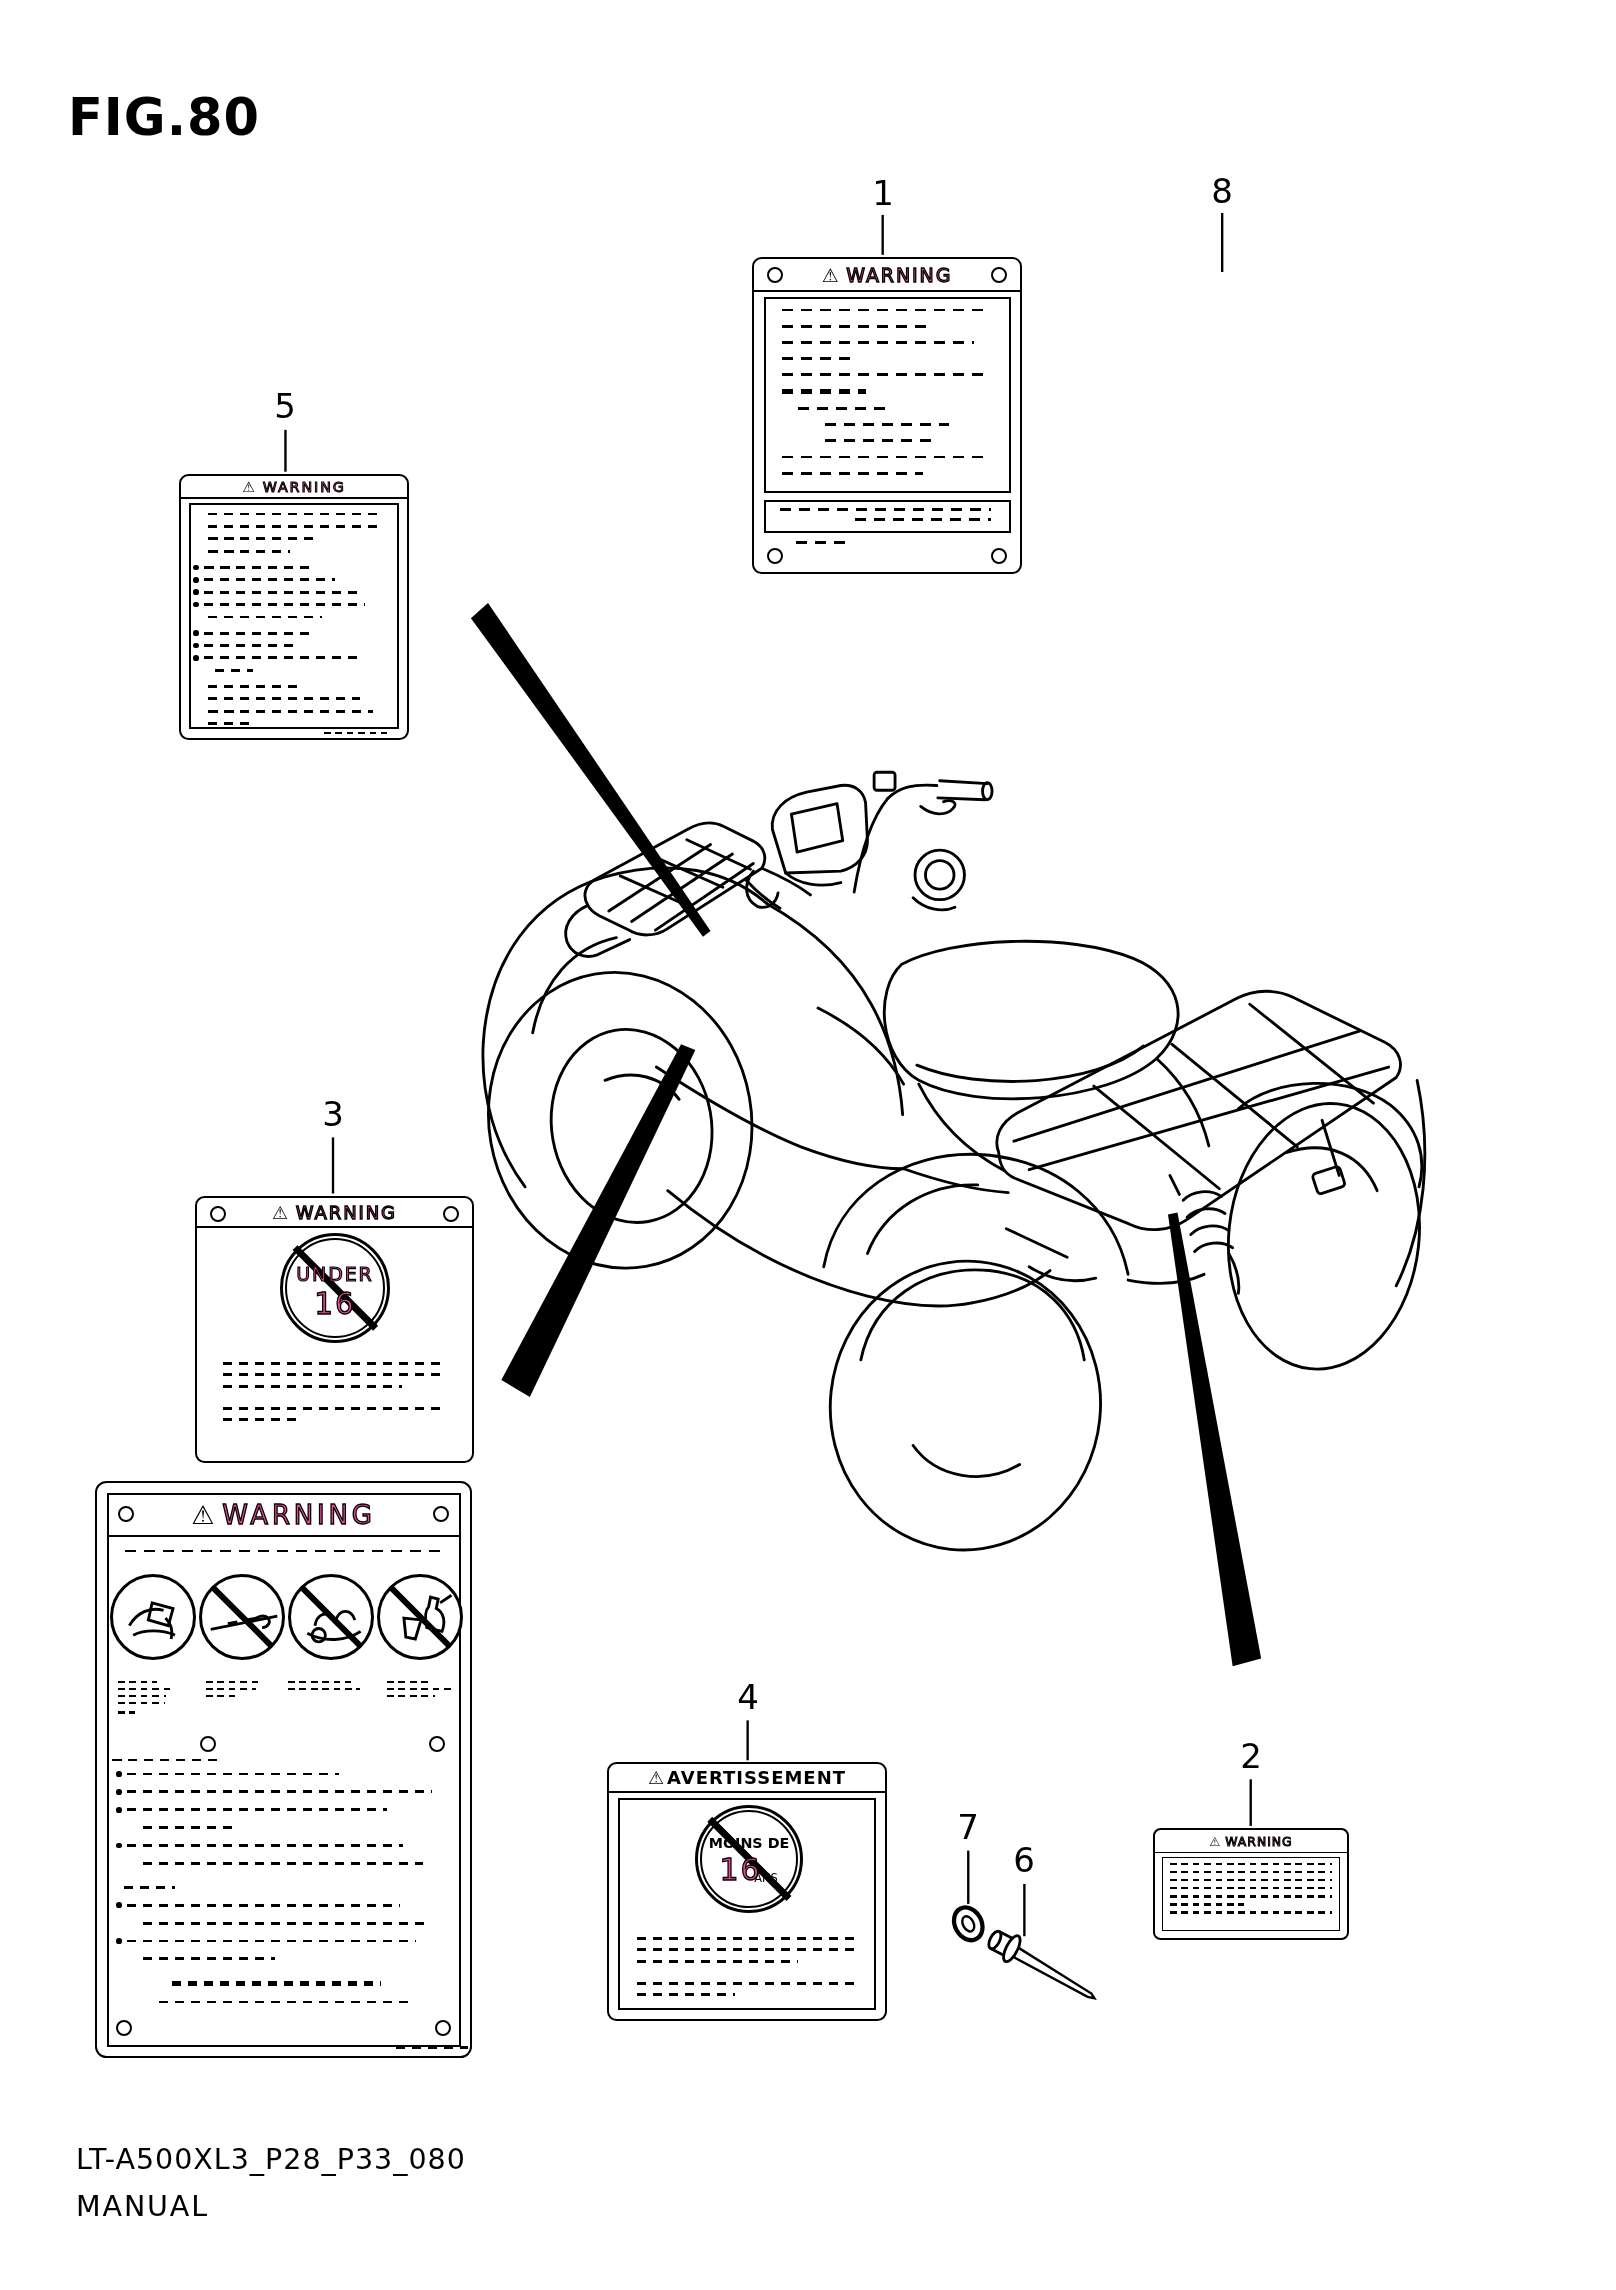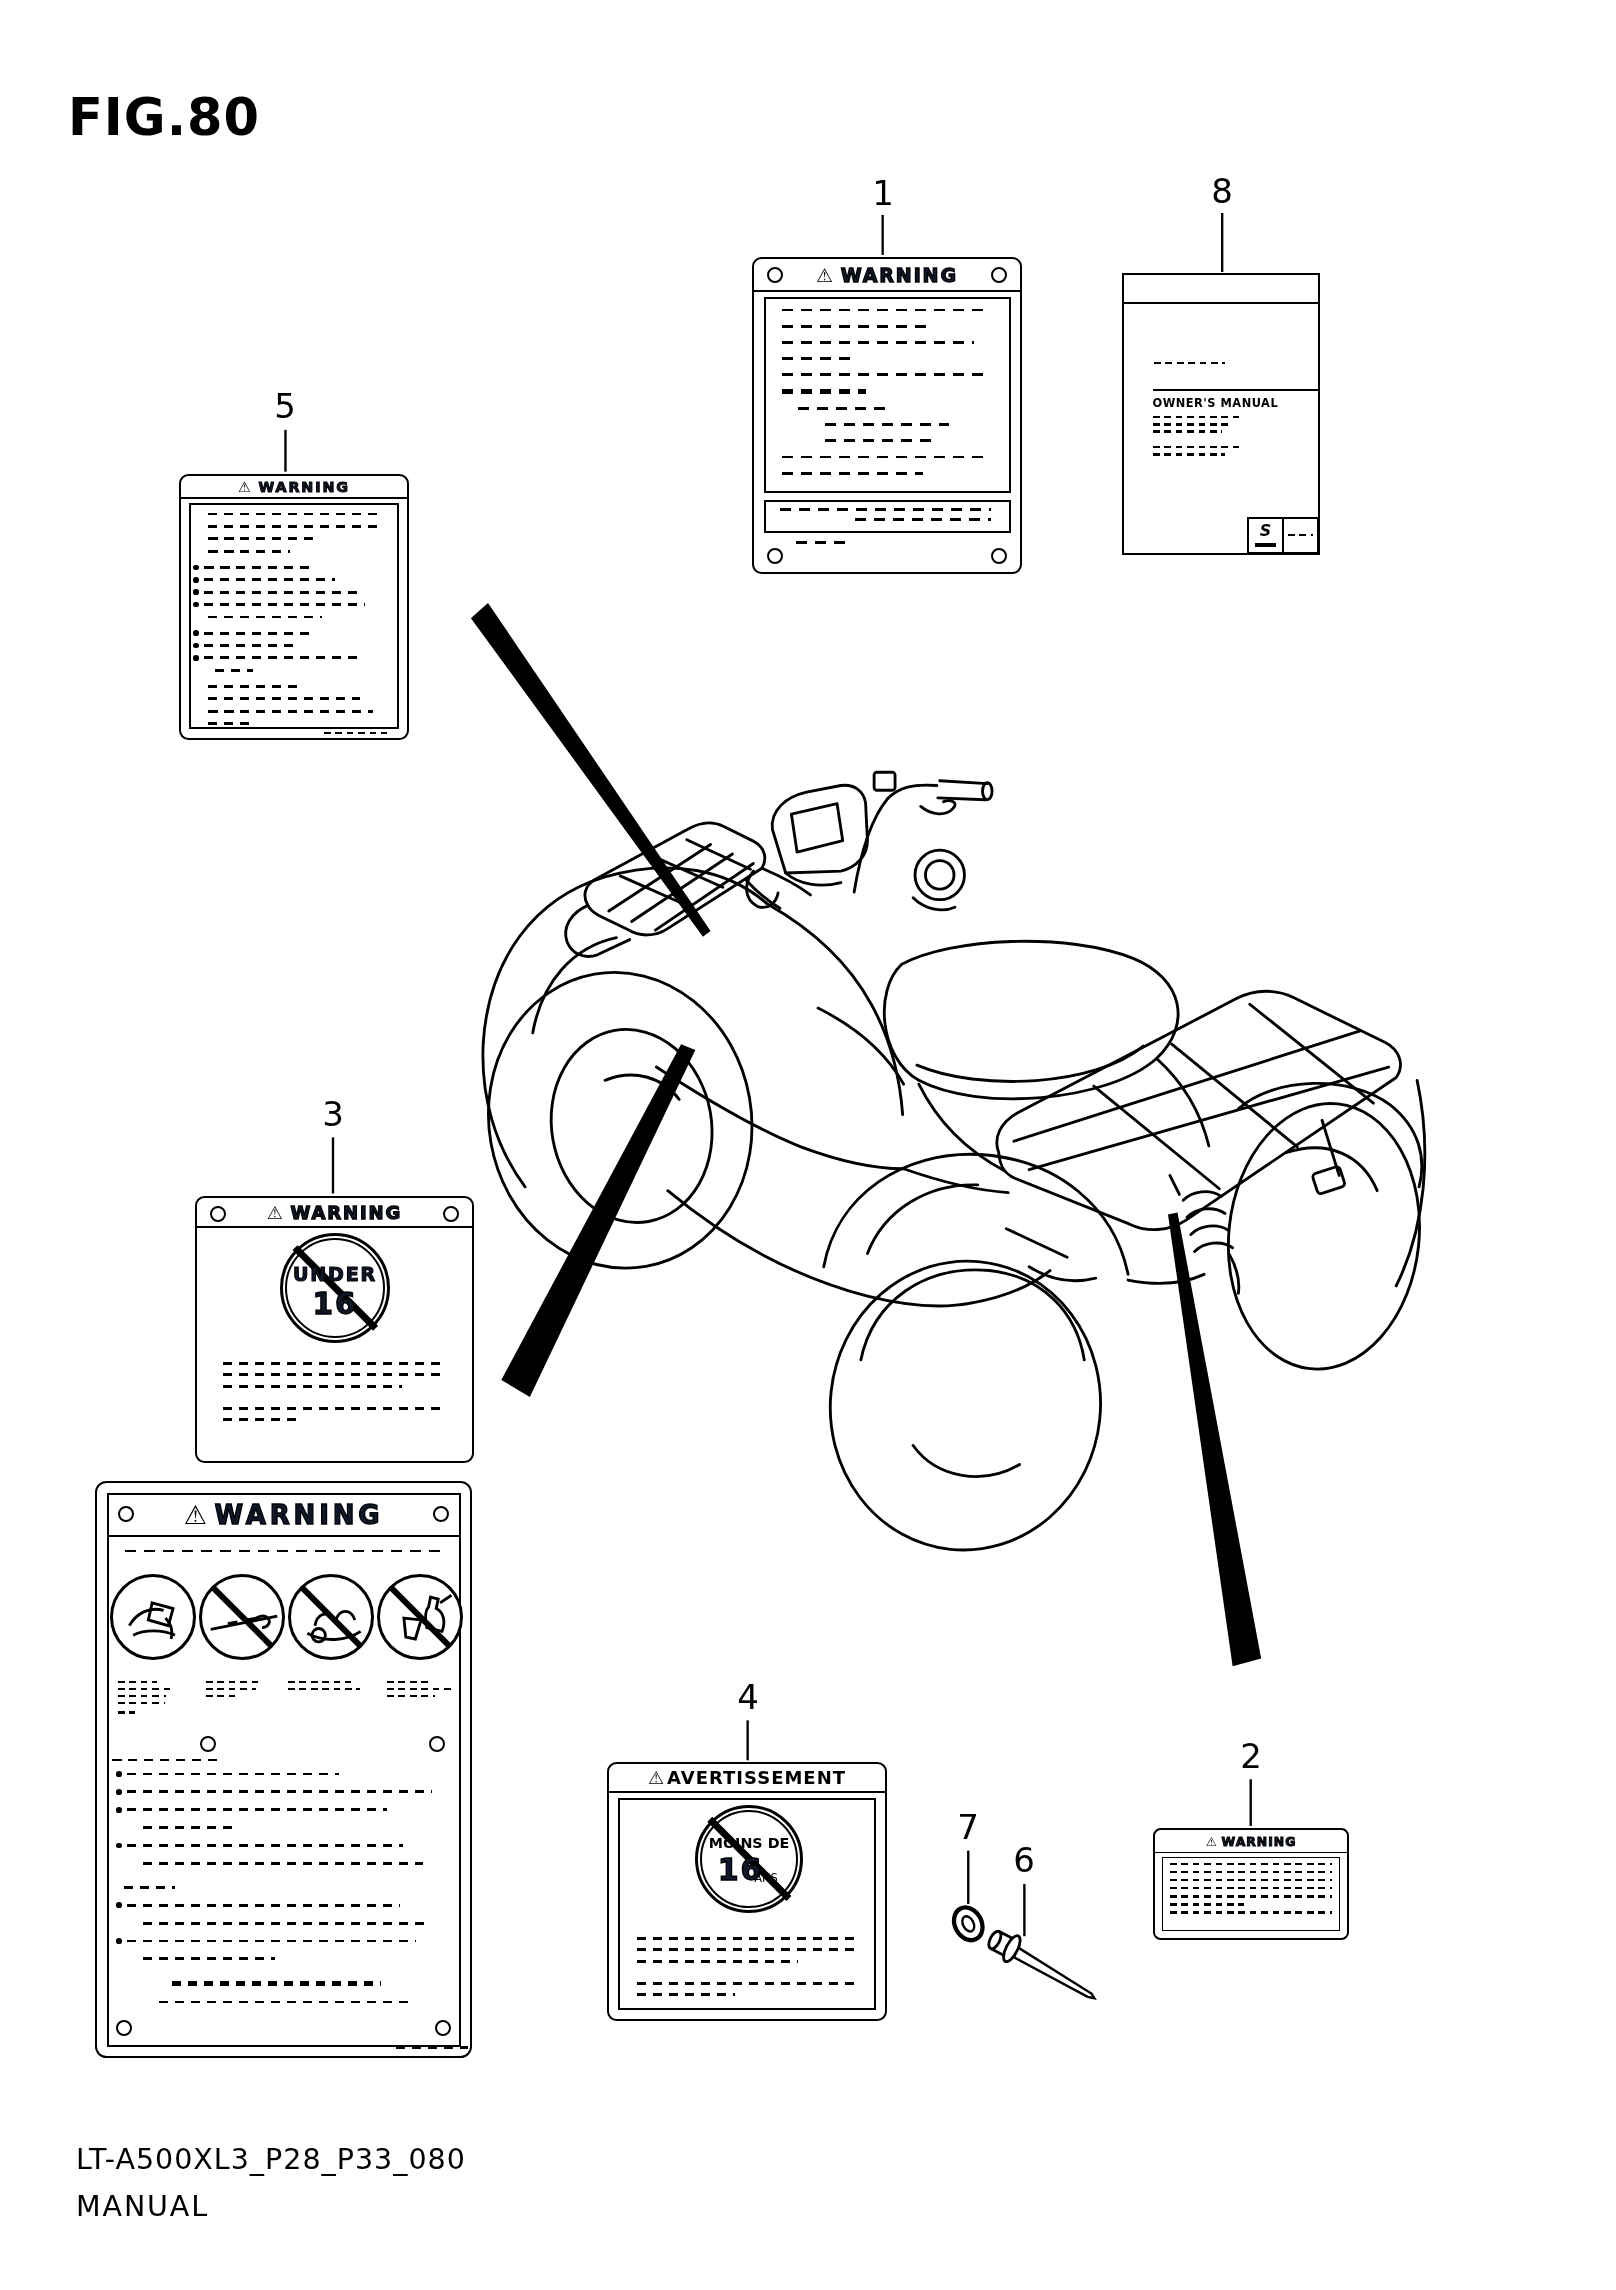--- a/index.html
+++ b/index.html
@@ -9,21 +9,21 @@
   .fig-title{position:absolute;left:68px;top:88px;font-size:51px;font-weight:bold;letter-spacing:1px;}
   .part-code{position:absolute;left:76px;top:2143px;font-size:28.5px;letter-spacing:1px;font-weight:400;}
   .fig-caption{position:absolute;left:76px;top:2190px;font-size:28.5px;letter-spacing:1.9px;font-weight:400;}
   .callout{position:absolute;width:42px;text-align:center;font-size:34px;font-weight:400;}
   
   .lbl{position:absolute;border:2.9px solid #000;border-radius:9.5px;background:#fff;box-sizing:border-box;}
   .lbl.sharp{border-radius:0;}
   .whead{position:absolute;left:0;right:0;top:0;display:flex;align-items:center;justify-content:center;
          gap:7.6px;border-bottom:2.9px solid #000;box-sizing:border-box;}
   .wicon{color:#000;font-weight:400;}
-  .ol{color:#0f172a;-webkit-text-stroke:1.3px #000;font-weight:700;letter-spacing:1.9px;}
+  .ol{color:#ec4899;-webkit-text-stroke:1.3px #000;font-weight:400;letter-spacing:1.9px;}
   .hole{position:absolute;width:16px;height:16px;border:2.4px solid #000;border-radius:50%;background:#fff;box-sizing:border-box;}
   .ibox{position:absolute;border:2.4px solid #000;box-sizing:border-box;background:#fff;}
   
   .rows{position:absolute;}
   .dr{height:2.9px;background:repeating-linear-gradient(90deg,#000 0 11.4px,transparent 11.4px 19px);position:relative;}
   .dr.th{height:4.3px;}
   .dr.b::before{content:'';position:absolute;left:-10.5px;top:-1.4px;width:5.7px;height:5.7px;background:#000;border-radius:50%;}
   .rows-md .dr{background:repeating-linear-gradient(90deg,#000 0 9.5px,transparent 9.5px 16px);}
   .rows-sm .dr{height:2.4px;background:repeating-linear-gradient(90deg,#000 0 6.7px,transparent 6.7px 11.4px);}
   
@@ -207,46 +207,20 @@
           <div class="dr" style="margin-left: 36%; width: 59%; margin-top: 7.6px;"></div>
         </div>
     </div>
     <div class="rows" style="left:42px;width:57px;top:282px;">
         <div class="dr" style="margin-left: 0%; width: 100%; margin-top: 0px;"></div>
       </div>
     <div class="hole" style="left:13.3px;bottom:7.6px;"></div>
     <div class="hole" style="right:13.3px;bottom:7.6px;"></div>
   </div>
 
-  <div class="lbl sharp" style="left:1122px;top:273px;width:198px;height:282px;">
-    <div class="om-band"></div>
-    <div class="rows rows-sm" style="left:30px;width:74px;top:87px;">
-        <div class="dr" style="margin-left: 0%; width: 96%; margin-top: 0px;"></div>
-      </div>
-    <div class="om-div" style="left:28.5px;right:0;top:114px;"></div>
-    <div class="om-title" style="left:28.5px;top:121px;">OWNER'S MANUAL</div>
-    <div class="rows rows-sm" style="left:28.5px;width:91px;top:141px;">
-        <div class="dr" style="margin-left: 0%; width: 100%; margin-top: 0px;"></div>
-        <div class="dr" style="margin-left: 0%; width: 88%; margin-top: 4.8px;"></div>
-        <div class="dr" style="margin-left: 0%; width: 76%; margin-top: 4.8px;"></div>
-        <div class="dr" style="margin-left: 0%; width: 100%; margin-top: 13.3px;"></div>
-        <div class="dr" style="margin-left: 0%; width: 80%; margin-top: 4.8px;"></div>
-      </div>
-    <div class="om-cells">
-      <div class="om-cell first">
-        <div class="om-s">S</div>
-        <div class="om-sbar"></div>
-      </div>
-      <div class="om-cell">
-        <div class="rows rows-sm" style="left:1.9px;right:1.9px;top:15px;">
-            <div class="dr" style="margin-left: 8%; width: 85%; margin-top: 0px;"></div>
-          </div>
-      </div>
-    </div>
-  </div>
 
   <div class="lbl" style="left:179px;top:474px;width:230px;height:266px;">
     <div class="whead" style="height:23px;font-size:14.3px;border-bottom-width:2.4px;">
       <span class="wicon">⚠</span>
       <span class="ol" style="-webkit-text-stroke-width:1px;">WARNING</span>
     </div>
     <div class="ibox" style="left:7.6px;right:7.6px;top:27px;height:226px;">
       <div class="rows rows-md" style="left:11.4px;right:7.6px;top:7.6px;">
           <div class="dr" style="margin-left: 3%; width: 93%; margin-top: 0px;"></div>
           <div class="dr" style="margin-left: 3%; width: 93%; margin-top: 9.5px;"></div>

